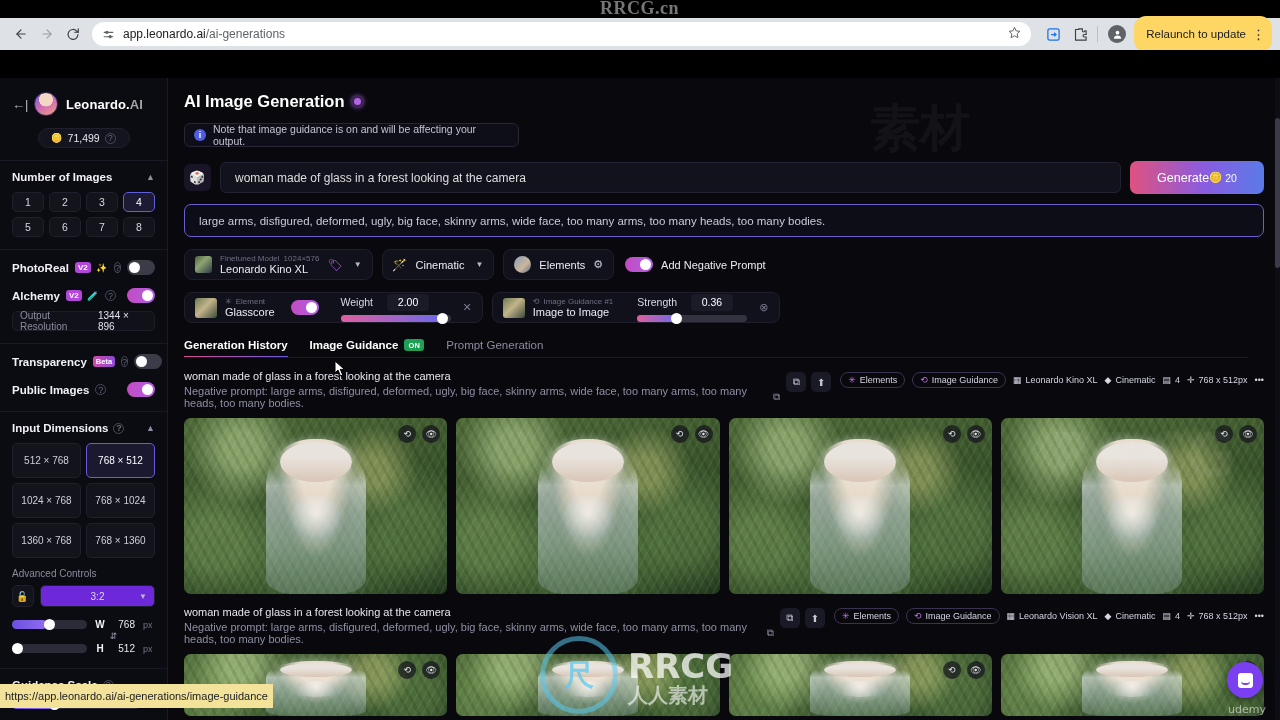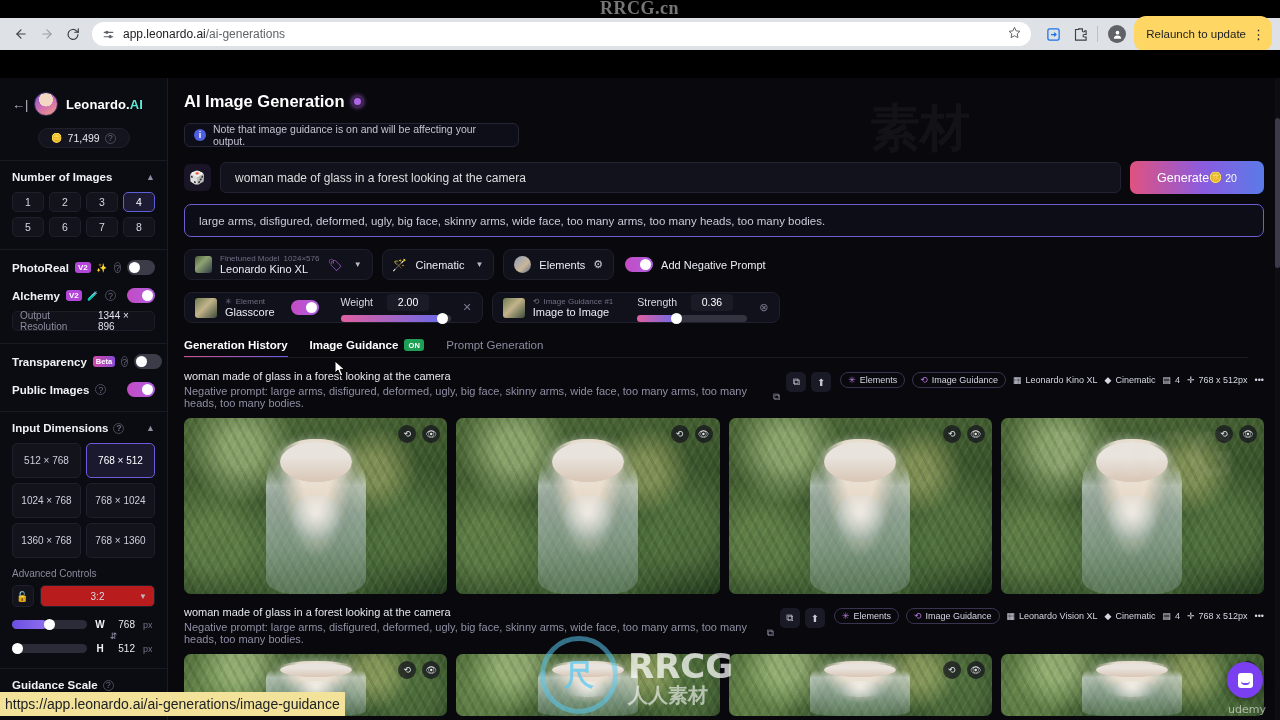--- a/index.html
+++ b/index.html
@@ -74,21 +74,21 @@
   .brand { display:flex; align-items:center; gap:8px; padding:14px 0 10px 0; }
   .back-arrow { color:#b9b9c6; font-size:13px; width:14px; }
   .brand-avatar {
     width:24px;height:24px;border-radius:50%;
     background:
       radial-gradient(circle at 50% 30%, #f2d7c2 0 36%, transparent 37%),
       linear-gradient(150deg,#7a5ad6,#d36fb0 55%,#f0a27a);
     border:1px solid #3a2f5c; flex:0 0 auto;
   }
   .brand-name { font-size:13px; color:#fff; font-weight:600; letter-spacing:.1px;}
-  .brand-name .ai { color:#5eead4; }
+  .brand-name .ai { color:#a3a3a3; }
   .credits {
     margin:2px auto 12px auto; width:92px; height:20px;
     background:#14141f; border:1px solid #20202d; border-radius:10px;
     display:flex; align-items:center; justify-content:center; gap:5px;
     font-size:10.5px; color:#e6e6ef;
   }
   .coin { color:#b77be0; font-size:9px; }
   .q { color:#6a6a7c; font-size:9px; border:1px solid #4a4a5a; border-radius:50%;
        width:11px;height:11px;display:inline-flex;align-items:center;justify-content:center; }
   .sep { height:1px; background:#1a1a24; margin:0 -12px 10px -12px; }
@@ -127,21 +127,21 @@
   }
   .dim-cell.active { background:#1b1930; border-color:#6a5bd8; color:#fff; }
 
   .adv-label { font-size:10px; color:#8b8b9c; margin:10px 0 6px 0; }
   .ratio-row { display:flex; gap:6px; align-items:center; }
   .lock-box {
     width:22px;height:22px;border-radius:5px;background:#13131c;border:1px solid #20202c;
     display:flex;align-items:center;justify-content:center;font-size:10px;color:#dcdce6;
   }
   .ratio-select {
-    flex:1; height:22px; border-radius:5px; background:#b91c1c; border:1px solid #20202c;
+    flex:1; height:22px; border-radius:5px; background:#6d28d9; border:1px solid #20202c;
     display:flex; align-items:center; justify-content:center; position:relative;
     font-size:10px; color:#dcdce6;
   }
   .ratio-select .caret { position:absolute; right:7px; font-size:8px; color:#b9b9c6; }
 
   .wh-row { display:flex; align-items:center; gap:8px; margin-top:12px; }
   .slider { flex:1; height:9px; border-radius:5px; background:#2c2c38; position:relative; }
   .slider .fill { position:absolute; left:0; top:0; bottom:0; border-radius:5px; background:linear-gradient(90deg,#6b4fe0,#8f6ff0); }
   .slider .knob { position:absolute; top:-1px; width:11px;height:11px;border-radius:50%;background:#fff; }
   .wh-label { font-size:10px; color:#f0f0f6; font-weight:700; width:10px; text-align:center;}
@@ -334,22 +334,22 @@
   }
   .chat-bubble .sq { width:15px;height:15px;background:#fff;border-radius:3px; position:relative;}
   .chat-bubble .sq::after{content:"";position:absolute;left:3px;bottom:3px;width:9px;height:2px;border-bottom:2px solid #7a3ff0;border-radius:0 0 6px 6px;}
   .udemy-wm {
     position:absolute; right:14px; bottom:4px; font-size:11px; color:rgba(255,255,255,.55);
     font-family:"DejaVu Sans", sans-serif;
   }
 
   
   .statusbar {
-    position:absolute; left:0; bottom:4px; height:14px;
-    background:#f3e39a; color:#202124; font-size:14px;
+    position:absolute; left:0; bottom:12px; height:14px;
+    background:#f3e39a; color:#202124; font-size:11px;
     display:flex; align-items:center; padding:12px 5px; z-index:40;
   }
 
   
   .cursor { position:absolute; width:14px; height:18px; z-index:50; }
 
   .scrollbar-v {
     position:absolute; right:0; top:78px; width:5px; height:642px; background:#0d0d14;
   }
   .scrollbar-v .thumb { position:absolute; left:0; top:40px; width:5px; height:150px; background:#3a3a48; border-radius:3px;}

